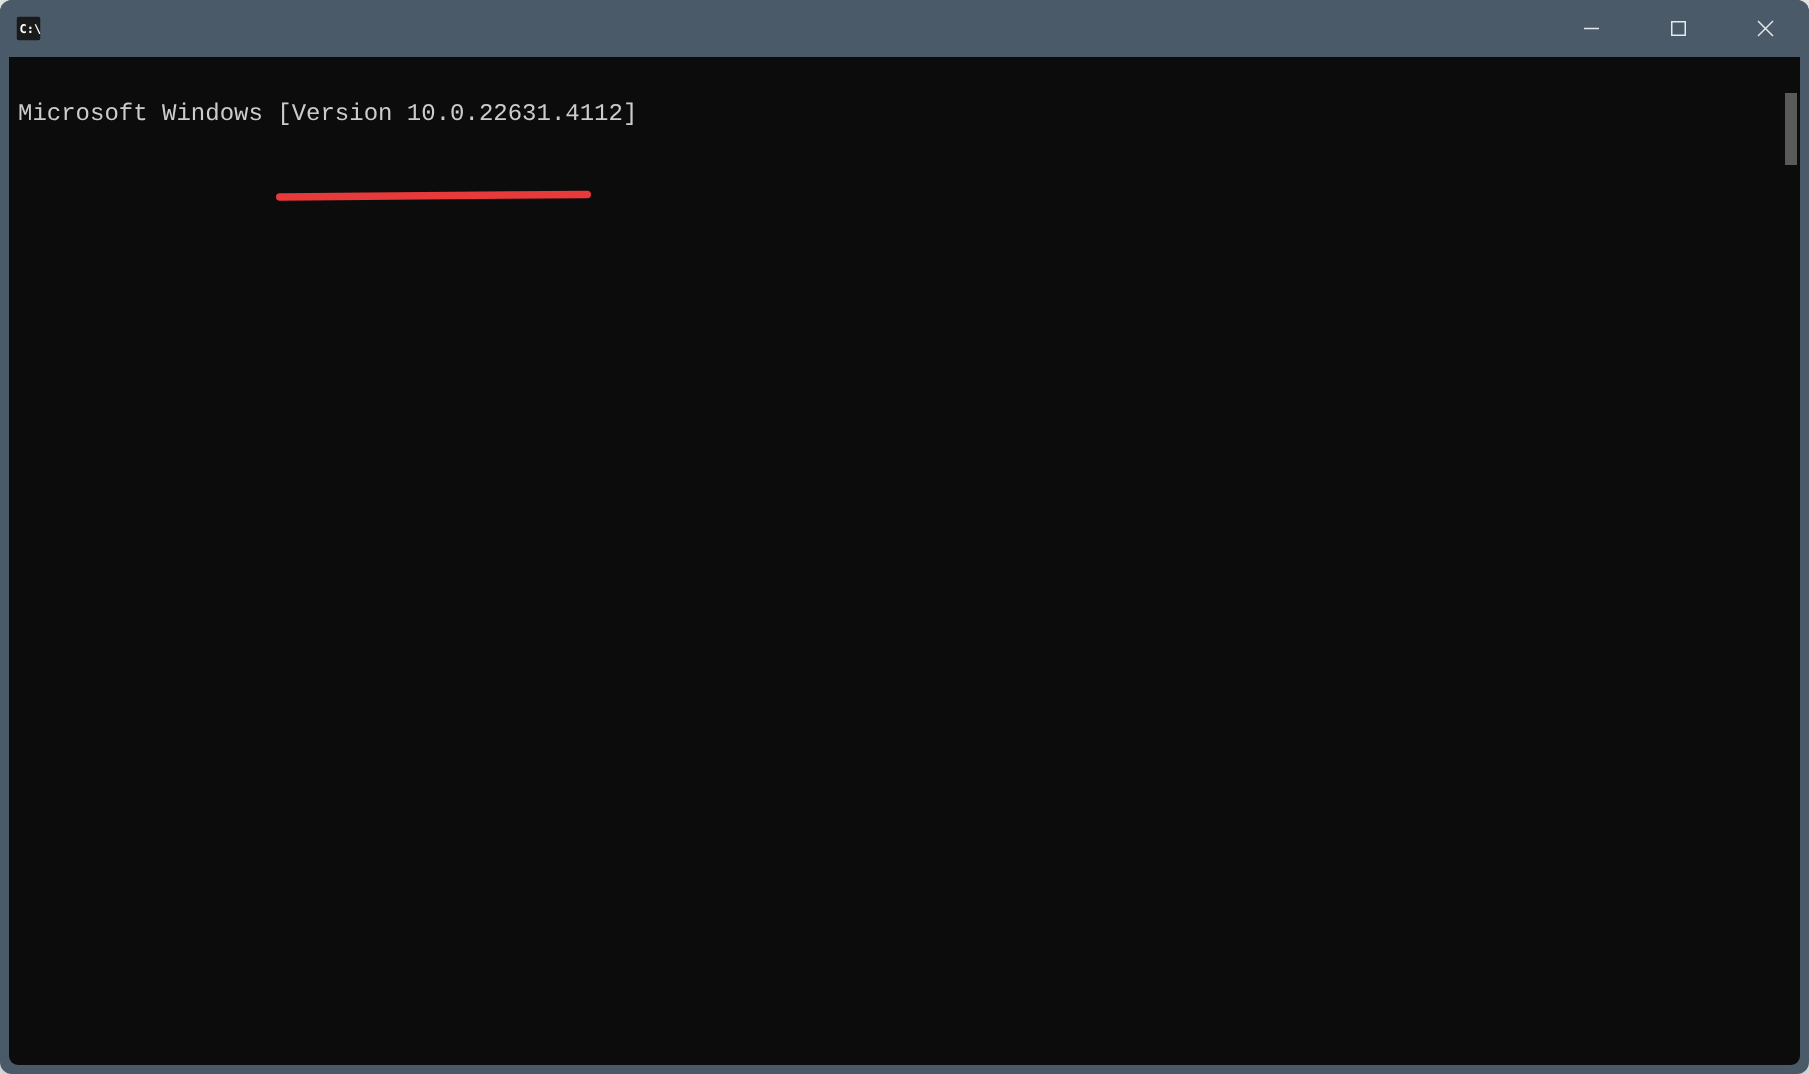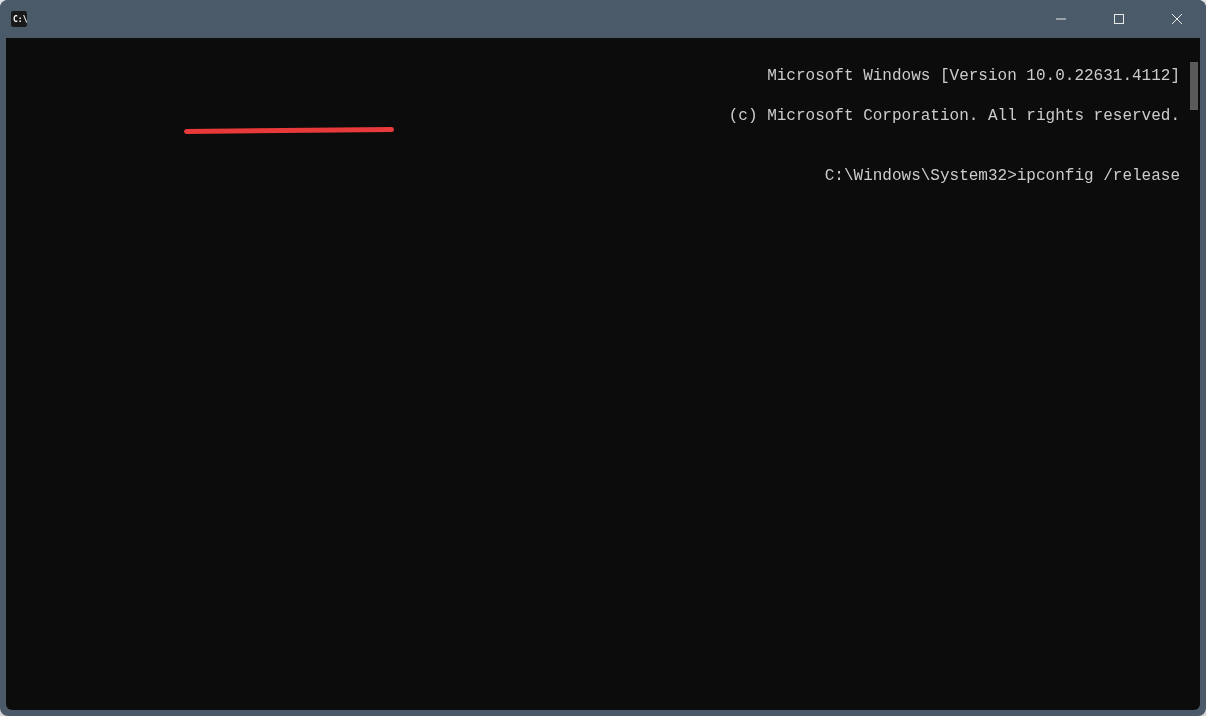--- a/index.html
+++ b/index.html
@@ -102,21 +102,20 @@
     }
     .underline-annotation {
       position: absolute;
       height: 5px;
       background: #e83a3a;
       border-radius: 3px;
       transform: rotate(-0.5deg);
     }
     .terminal-line {
       display: block;
-      text-align: right;
     }
   </style>
 </head>
 <body>
 
 <div class="window">
   <div class="titlebar">
     <span class="titlebar-icon">
       <svg viewBox="0 0 16 16">
         <rect x="0" y="0" width="16" height="16" rx="2" fill="#1a1a1a"></rect>
@@ -140,22 +139,20 @@
             <line x1="1" y1="1" x2="11" y2="11" stroke="#e8e8e8" stroke-width="1"></line>
             <line x1="11" y1="1" x2="1" y2="11" stroke="#e8e8e8" stroke-width="1"></line>
           </svg>
       </div>
     </div>
   </div>
 
   <div class="terminal-area">
     <div class="terminal-content">
 <span class="terminal-line">Microsoft Windows [Version 10.0.22631.4112]</span>
-<span class="terminal-line">(c) Microsoft Corporation. All rights reserved.</span>
 <span class="terminal-line"></span>
-<span class="terminal-line"><span>C:\Windows\System32&gt;</span><span>ipconfig /release</span></span>
       <div class="underline-annotation" style="left:178px;top:90px;width:210px;"></div>
     </div>
     <div class="scrollbar-track">
       <div class="scrollbar-thumb"></div>
     </div>
   </div>
 </div>
 
 </body></html>

